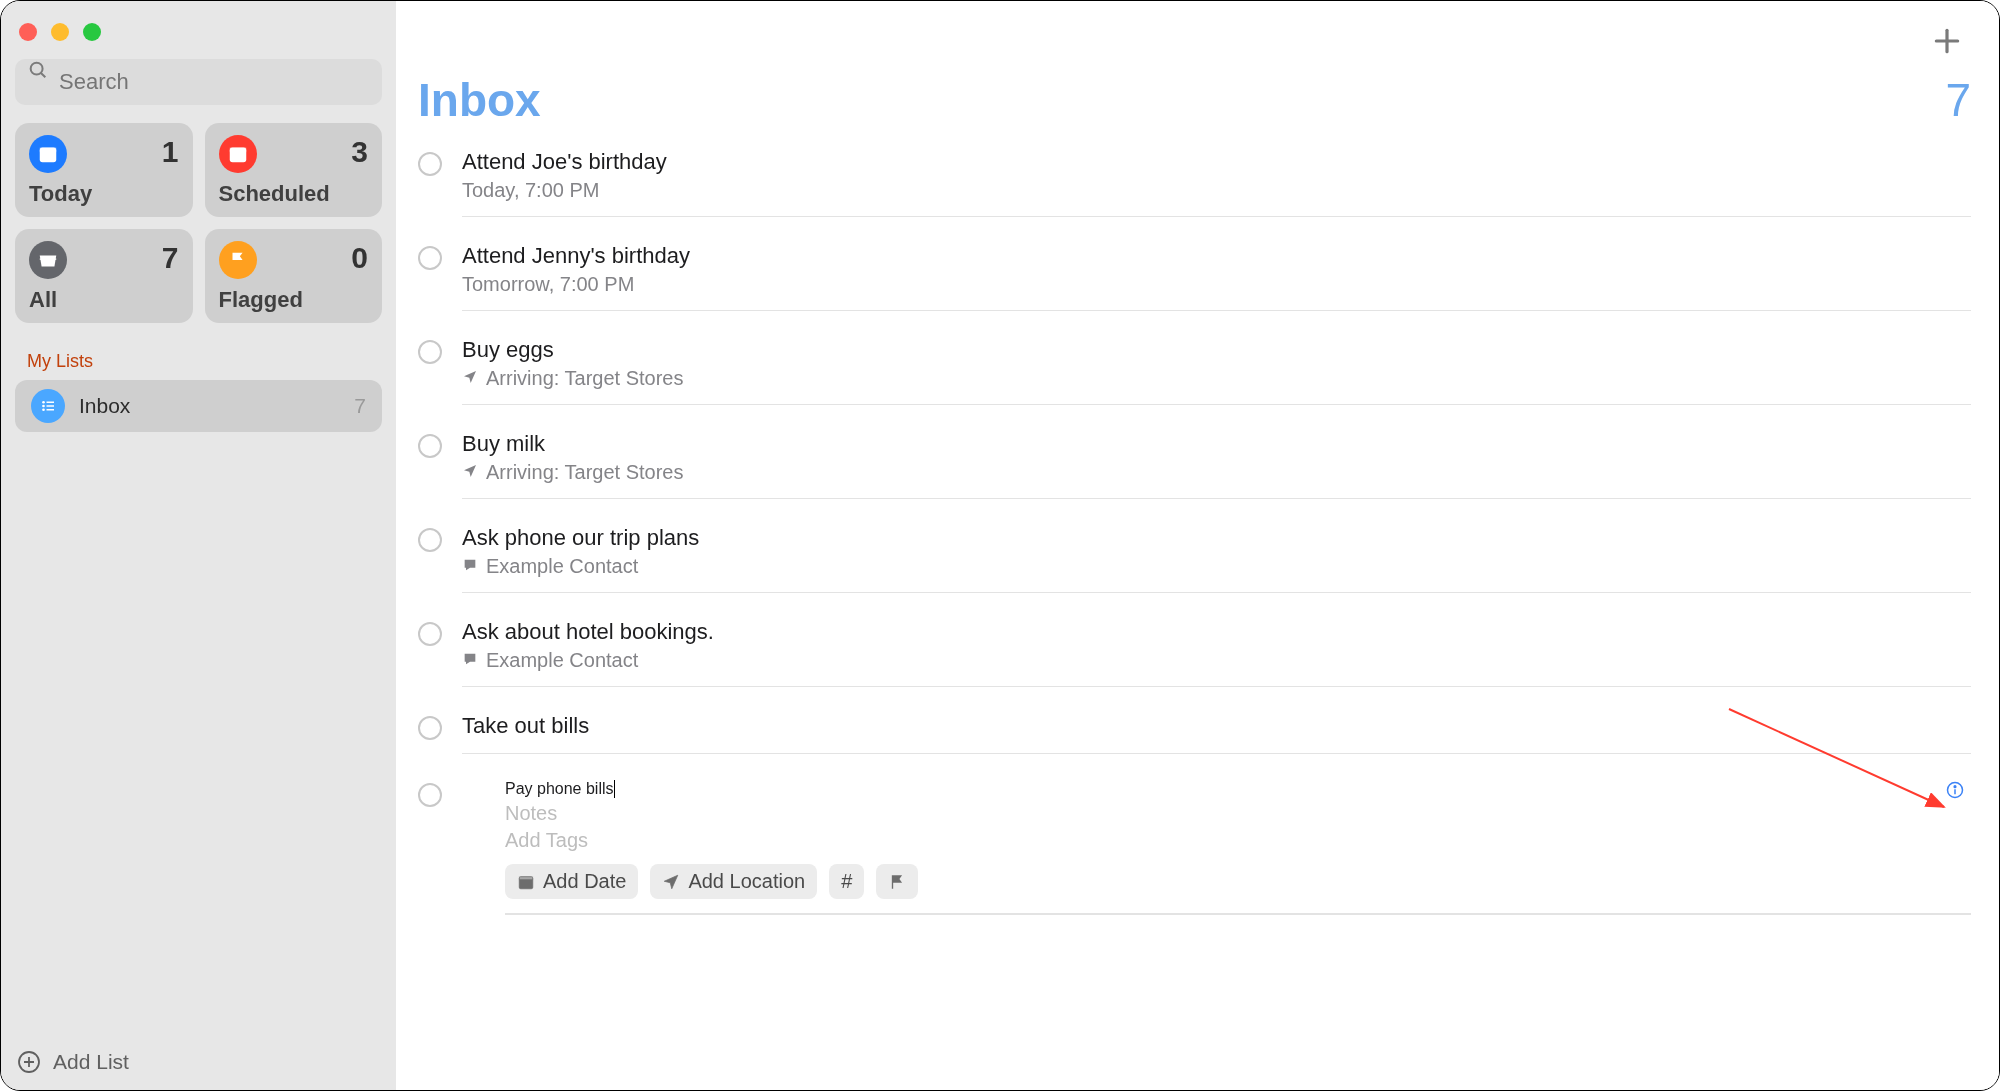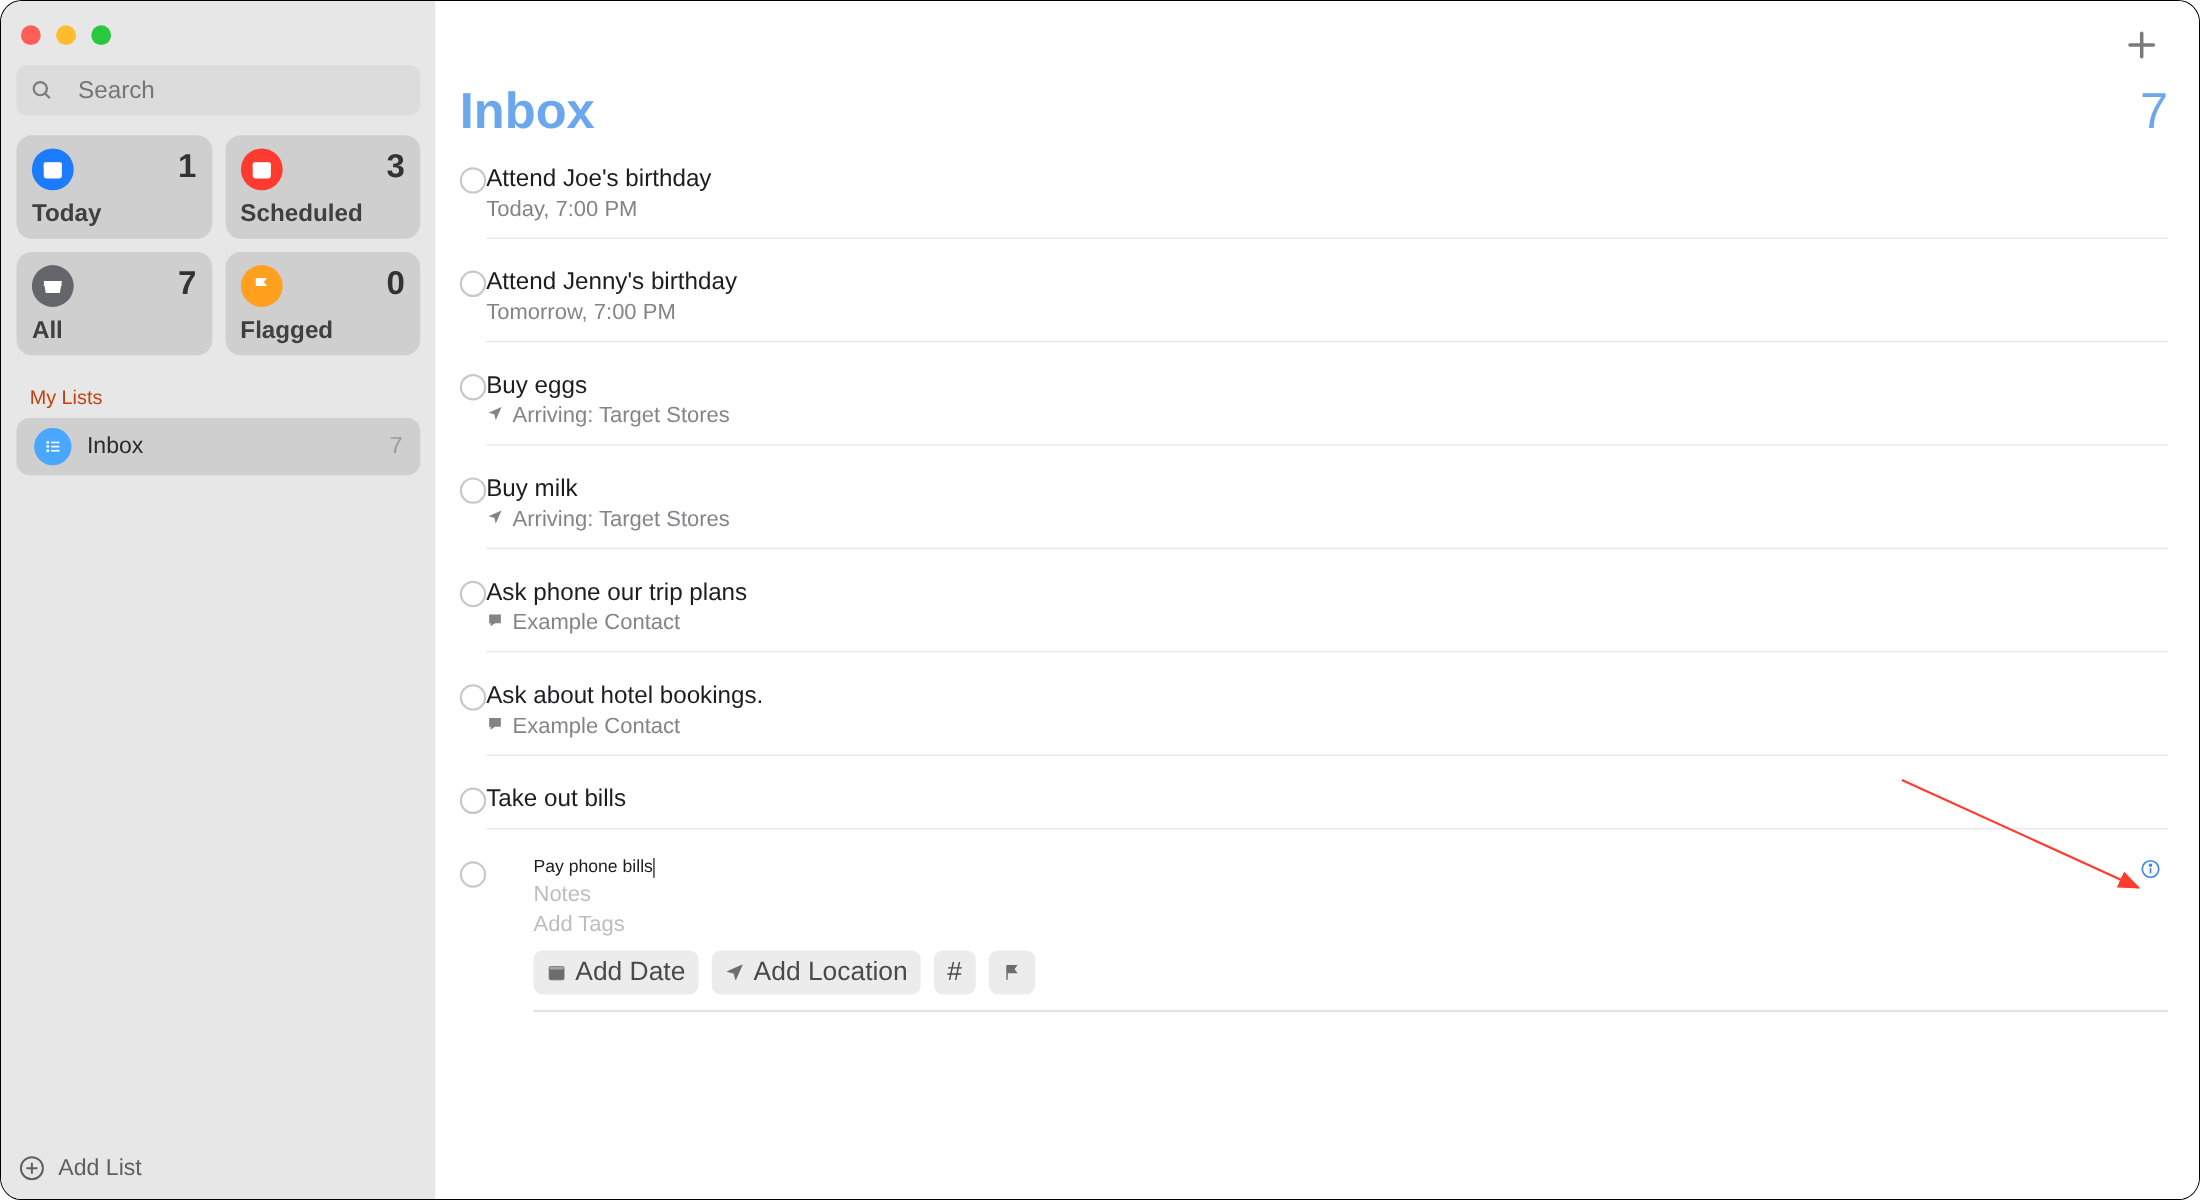--- a/index.html
+++ b/index.html
@@ -39,22 +39,21 @@
   }
   .dot.red    { background: #ff5f57; }
   .dot.yellow { background: #febc2e; }
   .dot.green  { background: #28c840; }
 
   .search {
     background: #dcdcdc;
     border-radius: 10px;
     height: 46px;
     display: flex;
-    align-items: center;
-    gap: 22px;
+    gap: 10px;
     padding: 0 12px;
     margin-bottom: 18px;
   }
   .search svg { flex: none; }
   .search input {
     border: none; outline: none; background: transparent;
     font-size: 22px; color: #7b7b7b; width: 100%;
   }
 
   .smart-grid {
@@ -139,20 +138,21 @@
     margin-top: 48px;
     margin-bottom: 8px;
   }
   .list-title { font-size: 46px; font-weight: 700; color: #6aa7ed; }
   .list-total { font-size: 46px; font-weight: 300; color: #6aa7ed; }
 
   .reminders { display: flex; flex-direction: column; }
   .reminder {
     display: flex; align-items: flex-start;
     padding: 14px 0 12px 0;
+    gap: 20px;
   }
   .reminder .radio {
     width: 24px; height: 24px; border: 2px solid #c8c8c8; border-radius: 50%;
     flex: none; margin-top: 3px;
   }
   .reminder .body {
     flex: 1;
     border-bottom: 1px solid #e3e3e3;
     padding-bottom: 14px;
     min-width: 0;
@@ -177,21 +177,21 @@
   .editing .notes, .editing .tags {
     color: #bdbdbd; font-size: 20px; margin-top: 4px;
   }
   .quick-actions {
     display: flex; gap: 12px; margin-top: 12px; padding-bottom: 14px;
     border-bottom: 1px solid #e3e3e3;
   }
   .chip {
     background: #ececec; border-radius: 8px;
     padding: 6px 12px; display: inline-flex; align-items: center; gap: 8px;
-    font-size: 24px; color: #4a4a4a; text-align: center;
+    font-size: 20px; color: #4a4a4a; text-align: center;
   }
   .chip svg { width: 18px; height: 18px; fill: #6d6d6d; stroke: #6d6d6d; }
 
   .info-btn { position: absolute; right: 6px; top: 0; }
   .info-btn svg { width: 20px; height: 20px; }
 
   
   .annotation-arrow {
     position: absolute;
     pointer-events: none;

